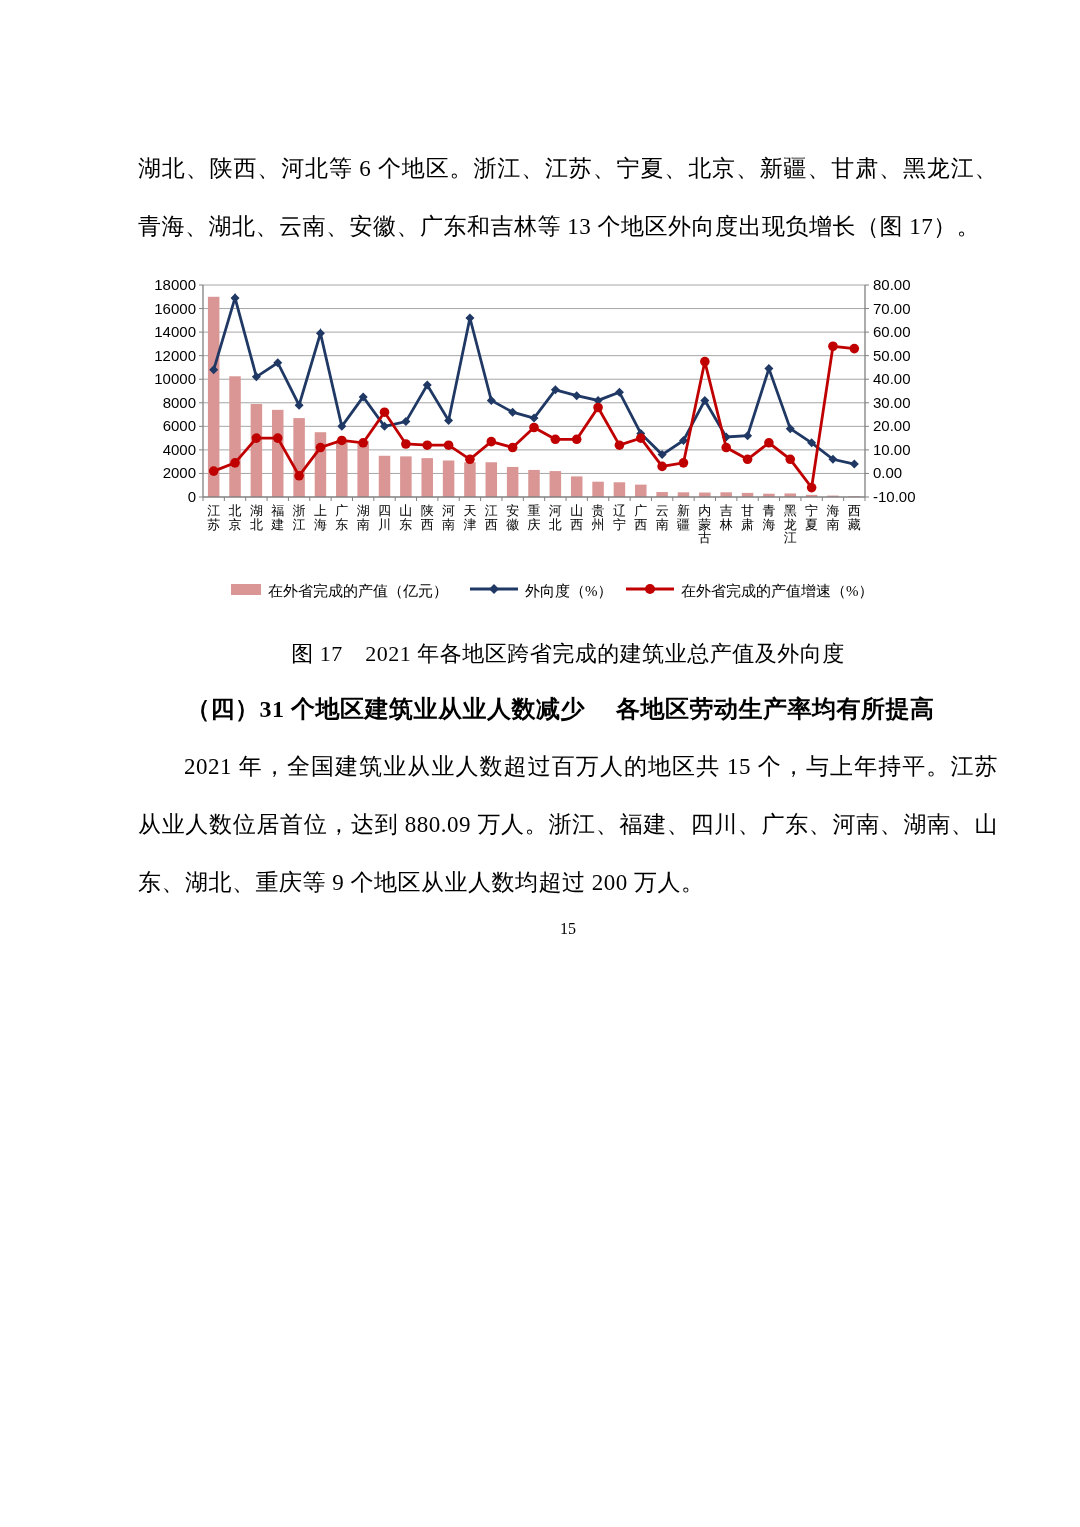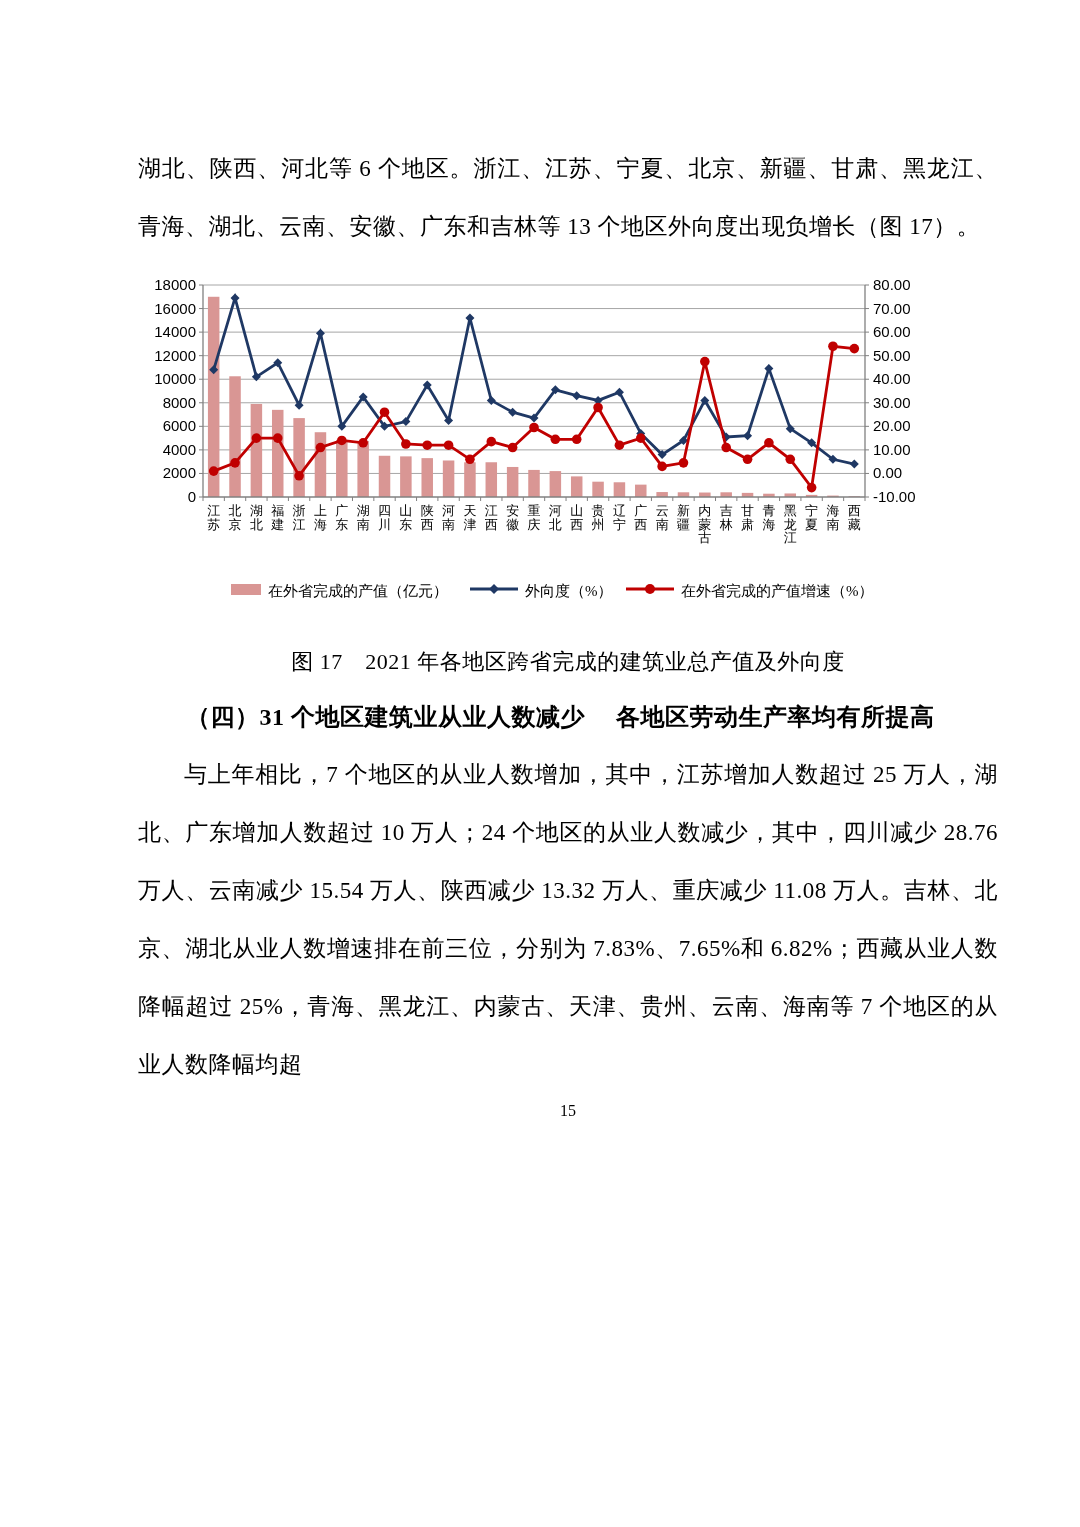--- a/index.html
+++ b/index.html
@@ -8,21 +8,21 @@
     font-family:"Liberation Serif", serif;position:relative;overflow:hidden;
   }
   .page{padding:140px 82px 0 138px;}
   .body-text{
     margin:0;font-size:23px;line-height:58px;text-align:justify;
     letter-spacing:0.5px;
   }
   .indent{text-indent:2em;}
   .chart-figure{margin:21px 0 0 10px;width:810px;height:355px;}
   .caption{
-    text-align:center;font-size:22px;line-height:36px;margin-top:12px;
+    text-align:center;font-size:22px;line-height:36px;margin-top:4px;
     letter-spacing:0.5px;
   }
   .heading{
     margin:9px 0 0 0;font-size:24px;line-height:57px;font-weight:bold;
     text-indent:2em;text-align:justify;letter-spacing:0.5px;
   }
   .pagenum{text-align:center;font-size:16px;line-height:22px;margin-top:6px;}
   svg text{font-family:"Liberation Sans", sans-serif;}
   svg text.cjk{font-family:"Liberation Serif", serif;}
 </style>
@@ -264,16 +264,16 @@
           <circle cx="502" cy="312" r="5" fill="#C00000"></circle>
           <text x="533" y="319" font-size="15" class="cjk">在外省完成的产值增速（%）</text>
         </g>
       </svg>
   </figure>
 
   <div class="caption">图 17　2021 年各地区跨省完成的建筑业总产值及外向度</div>
 
   <h3 class="heading">（四）31 个地区建筑业从业人数减少　 各地区劳动生产率均有所提高</h3>
 
-  <p class="body-text indent">与上年相比，7 个地区的从业人数增加，其中，江苏增加人数超过 25 万人，湖北、广东增加人数超过 10 万人；24 个地区的从业人数减少，其中，四川减少 28.76 万人、云南减少 15.54 万人、陕西减少 13.32 万人、重庆减少 11.08 万人。吉林、北京、湖北从业人数增速排在前三位，分别为 7.83%、7.65%和 6.82%；西藏从业人数降幅超过 25%，青海、黑龙江、内蒙古、天津、贵州、云南、海南等 7 个地区的从业人数降幅均超</p>
+  <p class="body-text indent">2021 年，全国建筑业从业人数超过百万人的地区共 15 个，与上年持平。江苏从业人数位居首位，达到 880.09 万人。浙江、福建、四川、广东、河南、湖南、山东、湖北、重庆等 9 个地区从业人数均超过 200 万人。</p>
 
   <div class="pagenum">15</div>
 </div>
 
 </body></html>

